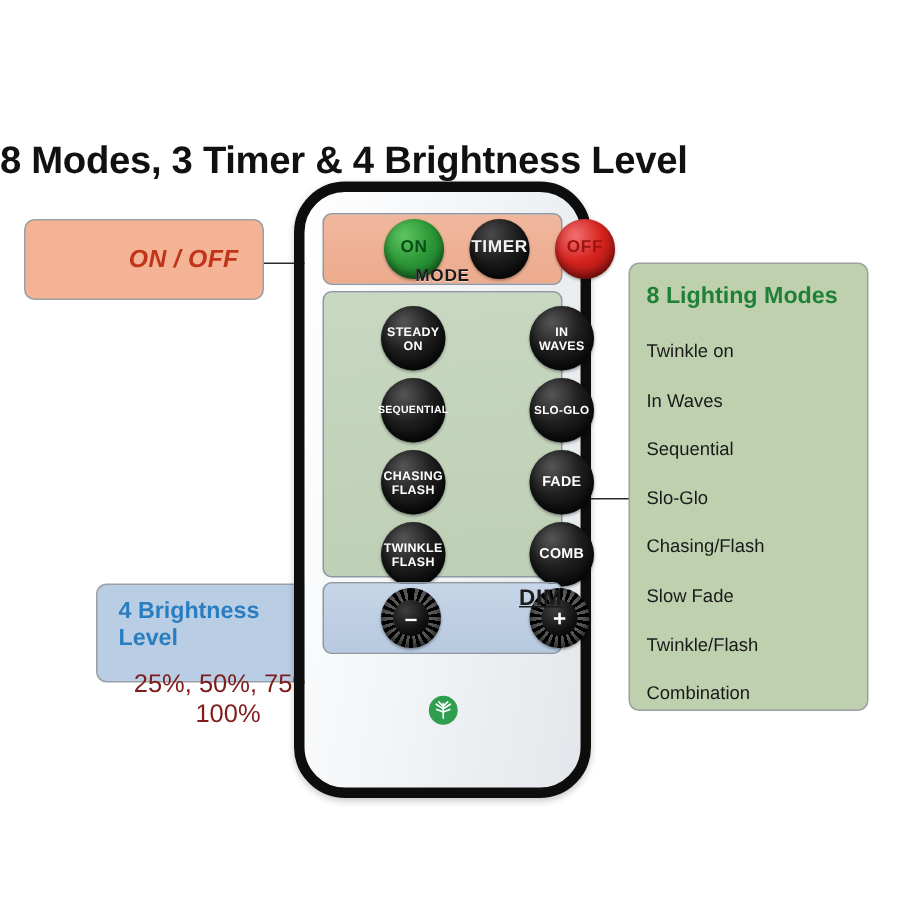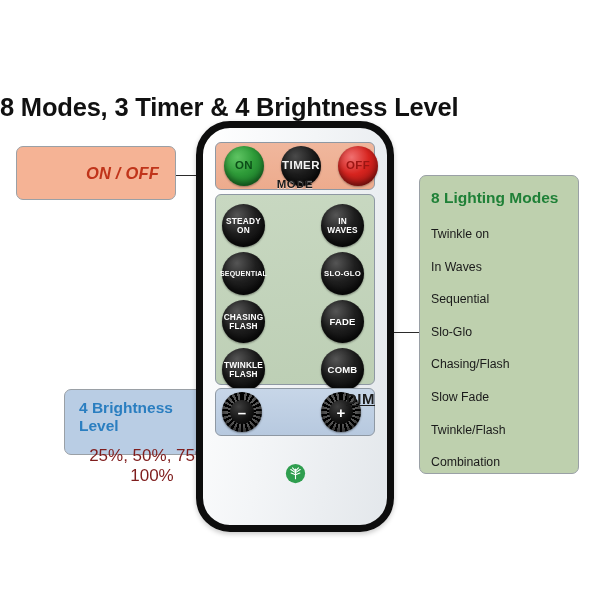--- a/index.html
+++ b/index.html
@@ -194,20 +194,21 @@
   
   .btn {
     position: absolute;
     border-radius: 50%;
     display: flex;
     align-items: center;
     justify-content: center;
     text-align: center;
     line-height: 1.02;
     user-select: none;
+    margin-left: 32px;
   }
   .btn-power {
     width: 40px;
     height: 40px;
     top: 18px;
     font-size: 11.5px;
     font-weight: bold;
     letter-spacing: 0.4px;
   }
   .btn-on {

